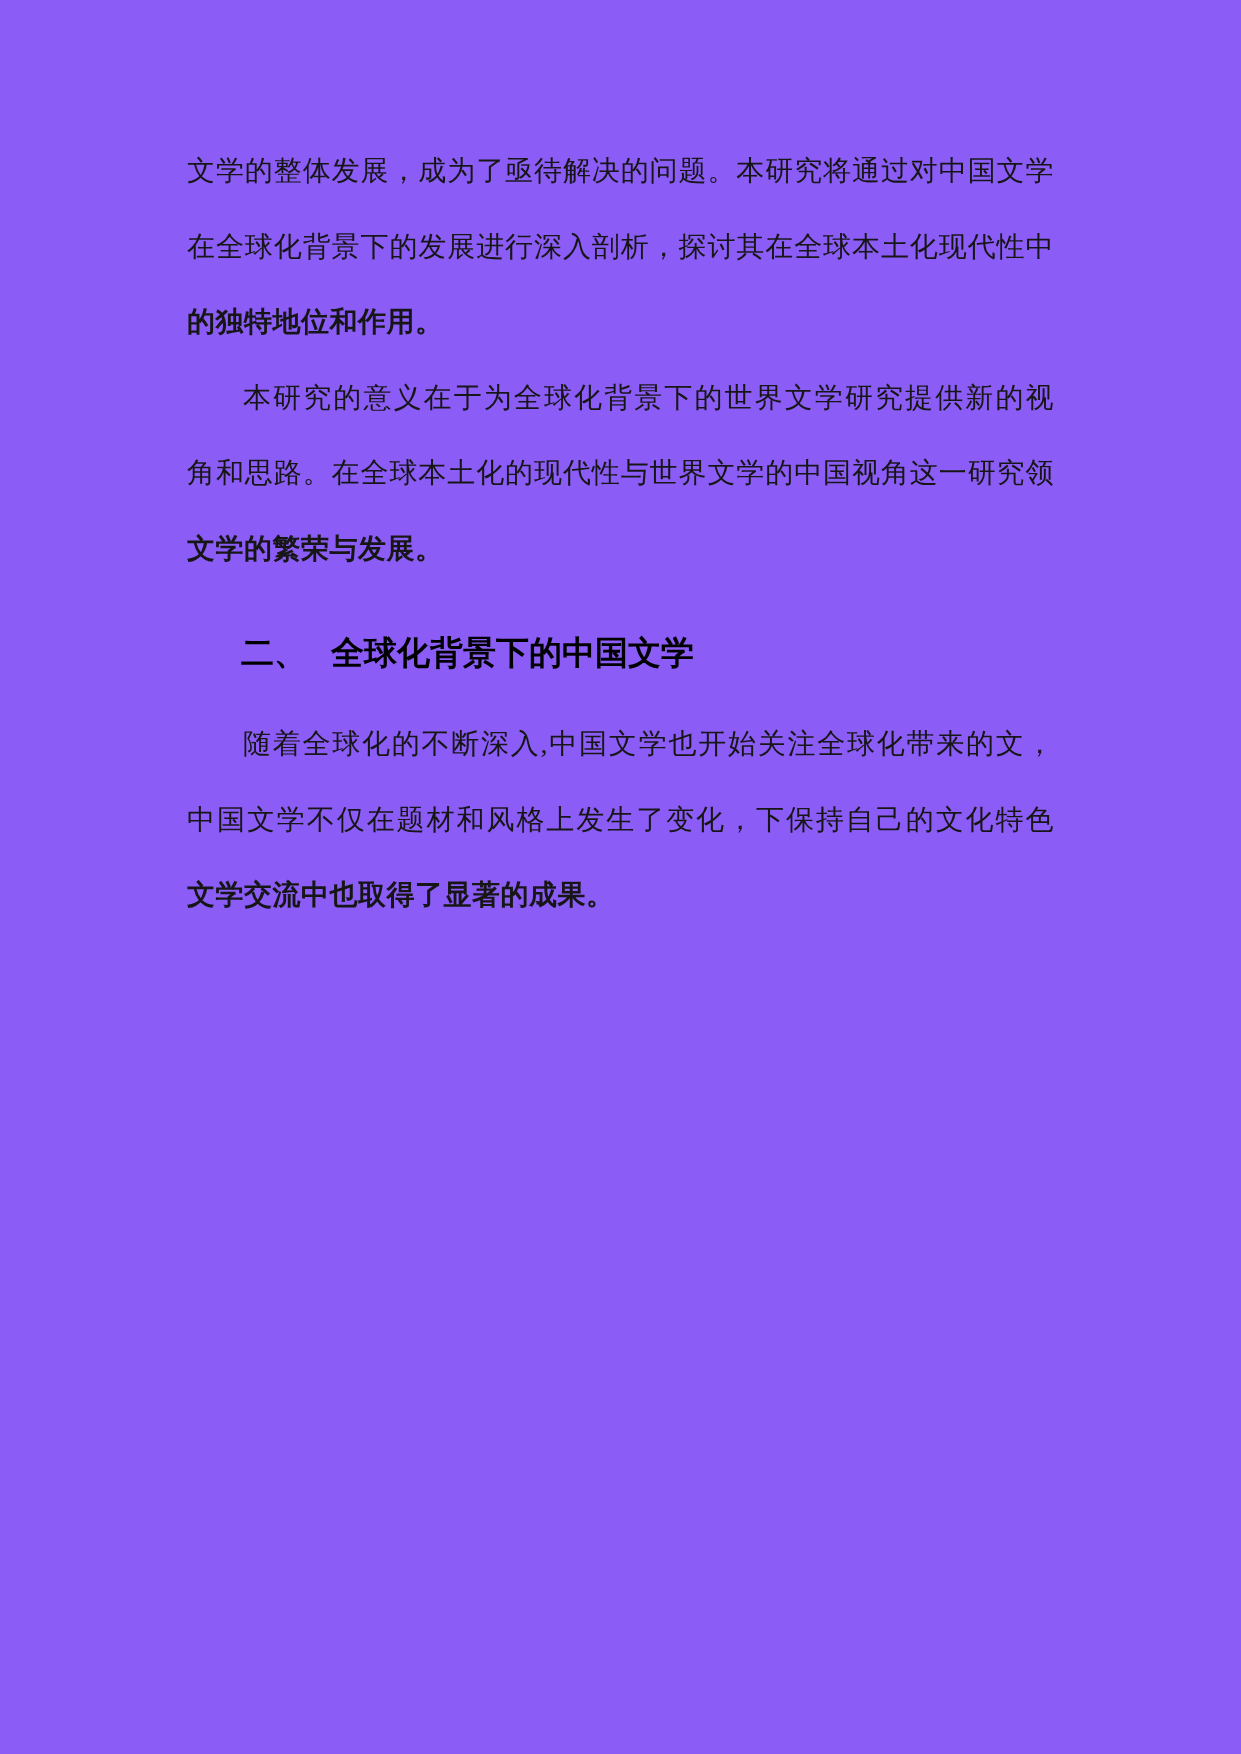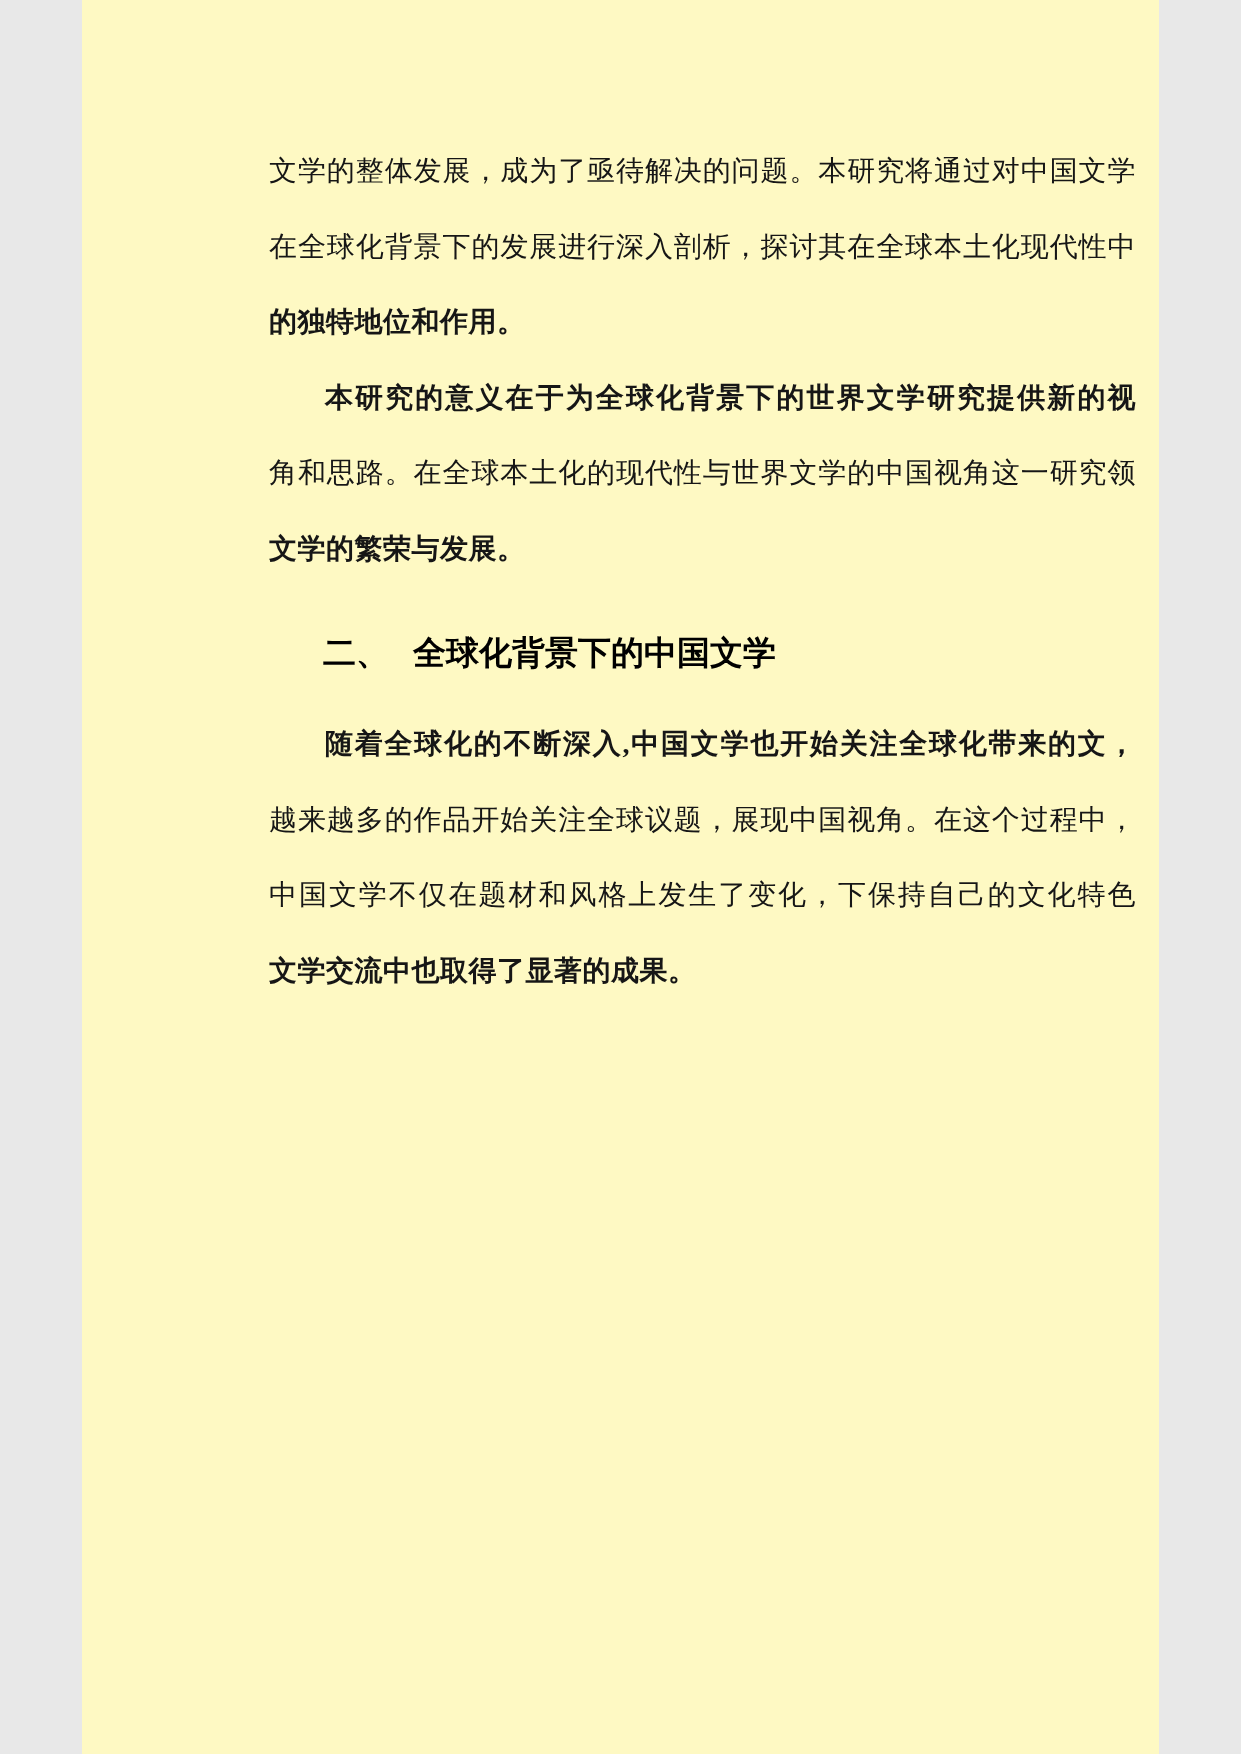--- a/index.html
+++ b/index.html
@@ -2,44 +2,43 @@
 <html><head>
 <meta charset="utf-8">
 <style>
   html, body {
     margin: 0;
     padding: 0;
     background: #e8e8e8;
   }
   .page {
     position: relative;
-    width: 1077px;
+    width: 1241px;
     height: 1754px;
-    background: #fef9c3;
+    background: #8b5cf6;
     margin: 0 auto;
     overflow: hidden;
     font-family: "Liberation Serif", "DejaVu Serif", serif;
   }
   .content {
     position: absolute;
     left: 187px;
     top: 133px;
     width: 867px;
   }
   .line {
     font-size: 28px;
     line-height: 75.5px;
     color: #161616;
     text-align: justify;
     text-align-last: justify;
     letter-spacing: 0.5px;
   }
   .line.para-start {
     text-indent: 56px;
-    font-weight: bold;
   }
   .line.para-end {
     text-align-last: left;
     font-weight: bold;
   }
   .heading {
     display: flex;
     align-items: center;
     padding-left: 54px;
     margin-top: 33px;
@@ -72,20 +71,19 @@
       <div class="line para-end">文学的繁荣与发展。</div>
     </div>
 
     <div class="heading">
       <span class="heading-number">二、</span>
       <span class="heading-title">全球化背景下的中国文学</span>
     </div>
 
     <div>
       <div class="line para-start">随着全球化的不断深入,中国文学也开始关注全球化带来的文，</div>
-      <div class="line">越来越多的作品开始关注全球议题，展现中国视角。在这个过程中，</div>
       <div class="line">中国文学不仅在题材和风格上发生了变化，下保持自己的文化特色</div>
       <div class="line para-end">文学交流中也取得了显著的成果。</div>
     </div>
 
 
   </div>
 </div>
 
 </body></html>

